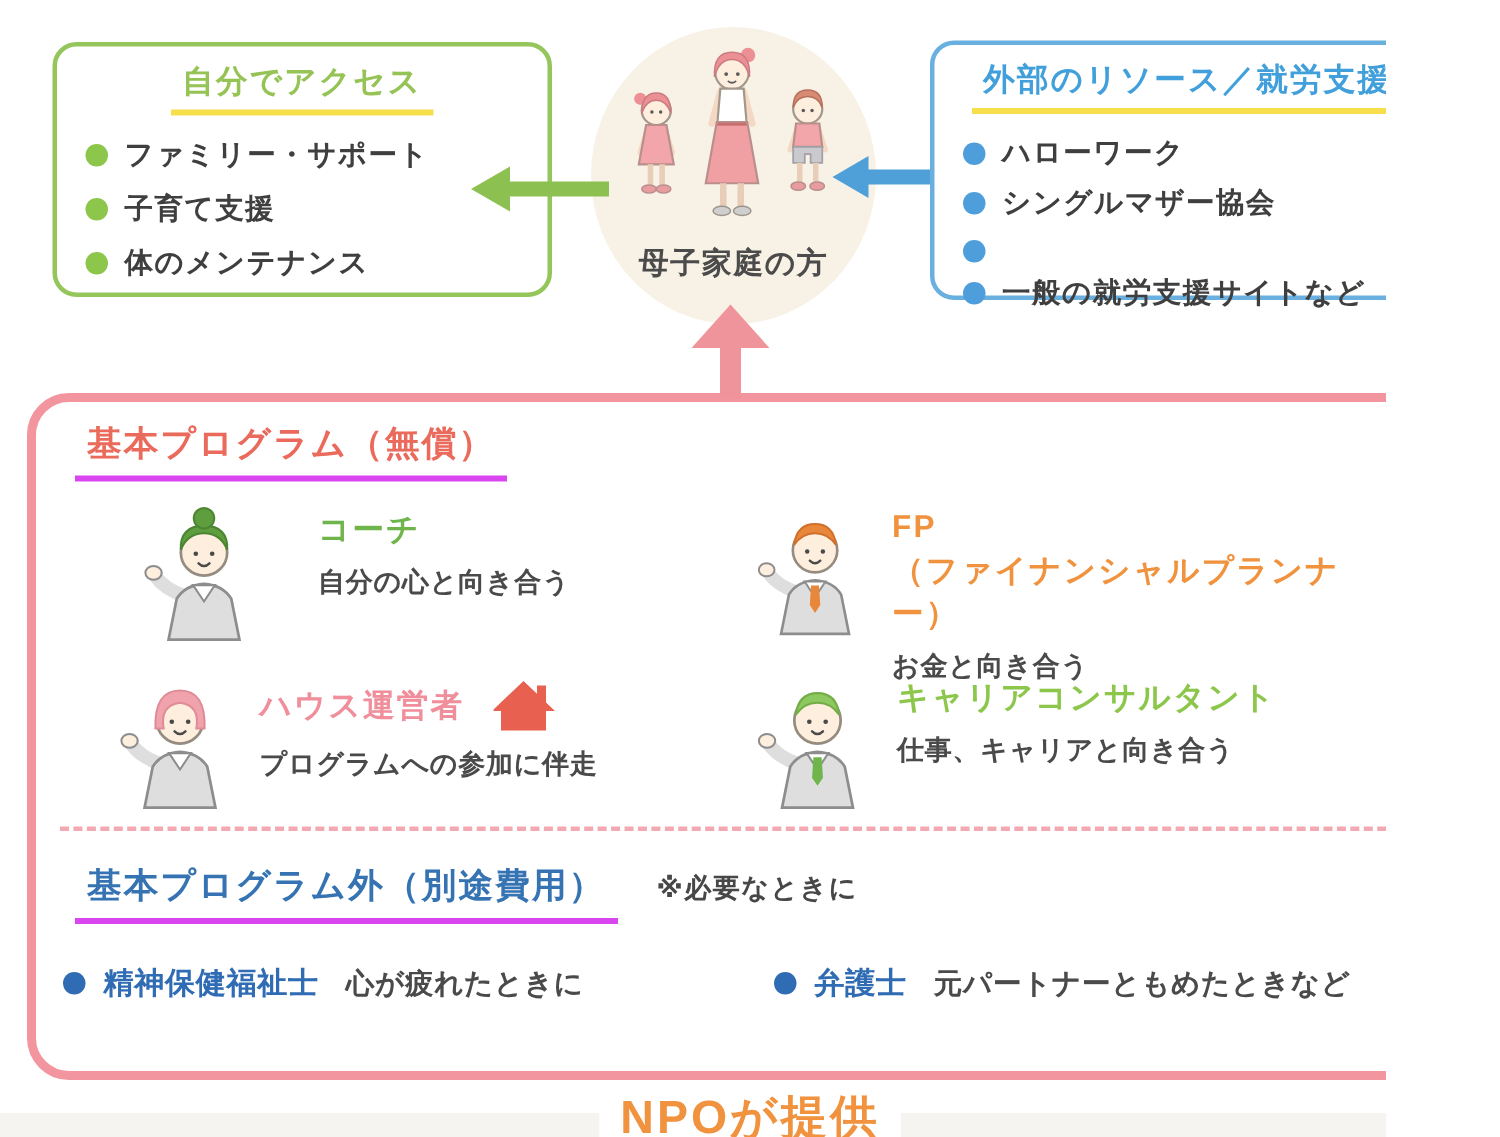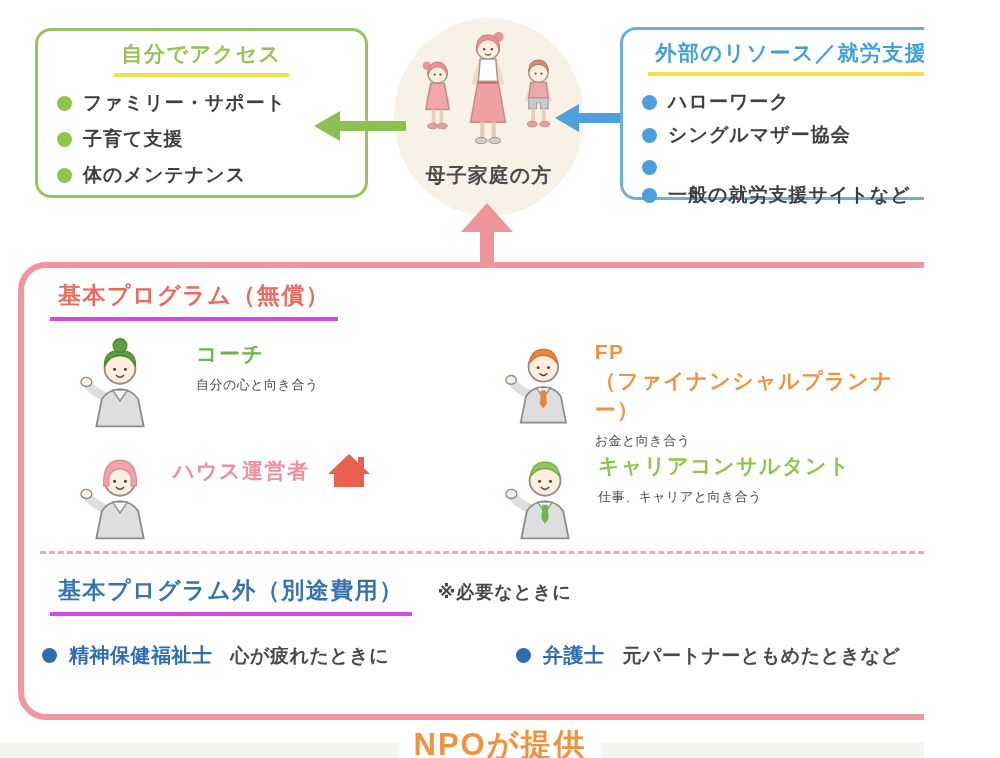--- a/index.html
+++ b/index.html
@@ -36,31 +36,31 @@
   .b-head { left:555px; top:104px; border-top:14px solid transparent; border-bottom:14px solid transparent; border-right:24px solid #4f9fd9; }
   .b-shaft { left:577px; top:113px; width:43px; height:10px; background:#4f9fd9; }
   .p-head { left:461px; top:203px; border-left:26px solid transparent; border-right:26px solid transparent; border-bottom:29px solid #f0949c; }
   .p-shaft { left:480px; top:229px; width:14px; height:37px; background:#f0949c; }
   
   .pink-box { position:absolute; left:18px; top:262px; width:964px; height:458px; border:6px solid #f2959f; border-radius:28px; box-sizing:border-box; background:#fff; z-index:2; }
   .bp-title { position:absolute; left:50px; top:280px; z-index:3; font-size:23px; font-weight:800; color:#ea6a5c; letter-spacing:1.5px; }
   .yellow-u { display:inline-block; padding:0 8px 6px; border-bottom:4px solid #d946ef; }
   
   .role { position:absolute; display:flex; align-items:flex-start; gap:13px; z-index:3; }
-  .role-coach  { left:80px;  top:331px;gap:36px; }
+  .role-coach  { left:96px;  top:331px;gap:36px; }
   .role-fp     { left:505px; top:329px; }
   .role-house  { left:80px;  top:443px; }
   .role-career { left:505px; top:443px; }
   .rtext { padding-top:8px; }
   .rname { font-size:21px; font-weight:800; letter-spacing:1.5px; line-height:29px; }
   .c-green  { color:#6fb54b; }
   .c-orange { color:#f0923e; }
   .c-pink   { color:#f08e9b; }
   .c-lgreen { color:#8cc64a; }
-  .rdesc { font-size:13px; font-weight:400; color:#4a4a4a; margin-top:8px; letter-spacing:0.5px; }
+  .rdesc { font-size:18px; font-weight:700; color:#4a4a4a; margin-top:8px; letter-spacing:0.5px; }
   .name-row { display:flex; align-items:center; gap:20px; }
   
   .divider { position:absolute; left:40px; top:551px; width:920px; border-top:3px dashed #f2a9b2; z-index:3; }
   .ep-head { position:absolute; left:50px; top:575px; z-index:3; display:flex; align-items:center; gap:26px; }
   .ep-title { font-size:23px; font-weight:800; color:#3673b2; letter-spacing:1.5px; }
   .ep-note  { font-size:18px; font-weight:700; color:#474747; letter-spacing:1px; padding-bottom:8px; }
   .ep-item { position:absolute; top:642px; display:flex; align-items:center; z-index:3; }
   .ep-item-1 { left:42px; }
   .ep-item-2 { left:516px; }
   .ep-name { font-size:20px; font-weight:800; color:#2f6cb3; margin-left:12px; letter-spacing:0.5px; }
@@ -231,20 +231,21 @@
       <circle cx="50" cy="37" r="1.7" fill="#4a4a4a"></circle>
       <path d="M40 44 Q44 48 48 44" stroke="#4a4a4a" stroke-width="1.8" fill="none" stroke-linecap="round"></path>
     </svg>
     <div class="rtext">
       <div class="name-row">
         <span class="rname c-pink">ハウス運営者</span>
         <svg width="42" height="38" viewBox="0 0 42 38">
           <path d="M20 3 L29 11.5 L29 6 L35 6 L35 17.3 L41 23 L35 23 L35 36 L5 36 L5 23 L-1 23 Z" fill="#e8604f"></path>
         </svg>
       </div>
+      <div class="rdesc">プログラムへの参加に伴走</div>
     </div>
   </div>
 
   <div class="role role-career">
     <svg width="80" height="100" viewBox="0 0 88 100">
       <path d="M30 68 Q15 63 8 53" stroke="#dedede" stroke-width="10" fill="none" stroke-linecap="round"></path>
       <ellipse cx="7" cy="51" rx="6" ry="5" fill="#fdeede" stroke="#8d8d8d" stroke-width="1.5"></ellipse>
       <path d="M18 100 L24 70 Q30 60 44 59 Q58 60 64 70 L70 100 Z" fill="#dedede" stroke="#8d8d8d" stroke-width="2"></path>
       <path d="M36 60 L44 72 L52 60 Z" fill="#ffffff" stroke="#8d8d8d" stroke-width="1.5"></path>
       <path d="M41 63 L47 63 L48 78 L44 84 L40 78 Z" fill="#6fb54b"></path>

